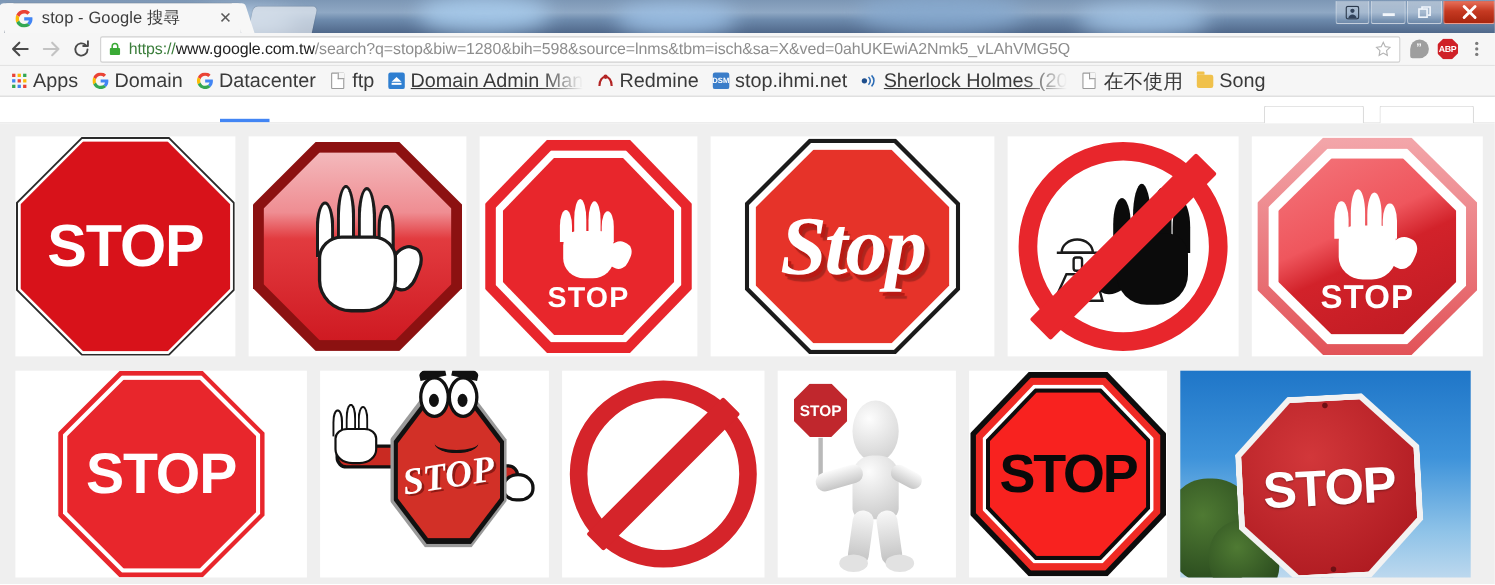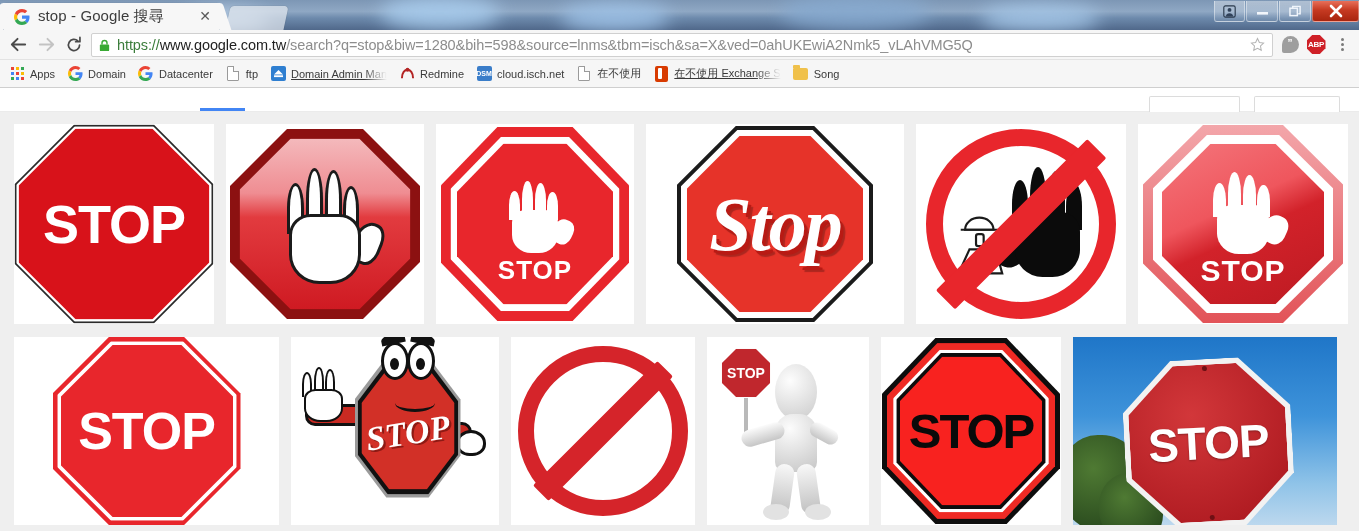--- a/index.html
+++ b/index.html
@@ -126,21 +126,21 @@
   .menu-dots { display: flex; flex-direction: column; gap: 2px; align-items: center; }
   .menu-dots i { display: block; width: 3px; height: 3px; background: #7a7a7a; border-radius: 50%; }
 
   
   .bookmarks {
     height: 28px; background: #f6f6f6; display: flex; align-items: center;
     padding: 0 4px; border-bottom: 1px solid #cfcfcf; overflow: hidden;
   }
   .bm { display: flex; align-items: center; padding: 2px 7px 2px 5px; flex: 0 0 auto; }
   .bm .bmicon { width: 16px; height: 16px; margin-right: 5px; flex: 0 0 16px; display:flex; align-items:center; justify-content:center; }
-  .bm .bmlabel { font-size: 11px; color: #3a3a3a; white-space: nowrap; }
+  .bm .bmlabel { font-size: 18px; color: #3a3a3a; white-space: nowrap; }
   .bm.fade .bmlabel { -webkit-mask-image: linear-gradient(to right,#000 76%,transparent 100%);
                       mask-image: linear-gradient(to right,#000 76%,transparent 100%); text-decoration: underline; }
   .apps-grid { display: grid; grid-template-columns: repeat(3,3px); grid-template-rows: repeat(3,3px); gap: 2px; }
   .apps-grid i { width: 3px; height: 3px; display: block; }
   .doc-icon { width: 12px; height: 15px; border: 1px solid #9a9a9a; border-radius: 1px; background: #fff; position: relative; }
   .doc-icon::after { content:""; position:absolute; right:-1px; top:-1px; width:5px; height:5px; background:#f6f6f6; border-left:1px solid #9a9a9a; border-bottom:1px solid #9a9a9a; }
   .sq-icon { width: 15px; height: 15px; border-radius: 2px; display:flex; align-items:center; justify-content:center; color:#fff; font-size:7px; font-weight:bold; }
   .folder-icon { width: 15px; height: 12px; background: #f0c14b; border-radius: 1px 2px 2px 2px; position: relative; }
   .folder-icon::before { content:""; position:absolute; top:-3px; left:0; width:7px; height:3px; background:#f0c14b; border-radius:1px 1px 0 0; }
 
@@ -371,39 +371,41 @@
       </svg>
     </span>
     <span class="bmlabel">Redmine</span>
   </div>
 
 
   <div class="bm">
     <span class="bmicon">
       <span class="sq-icon" style="background:#3a7dc9">DSM</span>
     </span>
-    <span class="bmlabel">cloud.isch.net</span>
-  </div>
-
+    <span class="bmlabel">stop.ihmi.net</span>
+  </div>
+
+  <div class="bm fade">
+    <span class="bmicon">
+      <svg width="16" height="13" viewBox="0 0 17 14">
+        <circle cx="4" cy="7" r="2.6" fill="#1f4e8c"></circle>
+        <path d="M8 3.2 A5 5 0 0 1 8 10.8" stroke="#2a6bb5" stroke-width="1.5" fill="none"></path>
+        <path d="M11 1.6 A7.4 7.4 0 0 1 11 12.4" stroke="#2a6bb5" stroke-width="1.5" fill="none"></path>
+      </svg>
+    </span>
+    <span class="bmlabel">Sherlock Holmes (20</span>
+  </div>
 
   <div class="bm">
     <span class="bmicon">
         <span class="doc-icon"></span>
       </span>
     <span class="bmlabel">在不使用</span>
   </div>
 
-  <div class="bm fade">
-    <span class="bmicon">
-      <span style="display:block;width:13px;height:16px;background:#d83b01;border-radius:2px;position:relative">
-        <span style="position:absolute;left:3px;top:2.5px;width:4px;height:11px;background:#fff;border-radius:1px"></span>
-      </span>
-    </span>
-    <span class="bmlabel">在不使用 Exchange S</span>
-  </div>
 
   <div class="bm">
     <span class="bmicon">
         <span class="folder-icon"></span>
       </span>
     <span class="bmlabel">Song</span>
   </div>
 </div>
 
 <div class="viewport">

